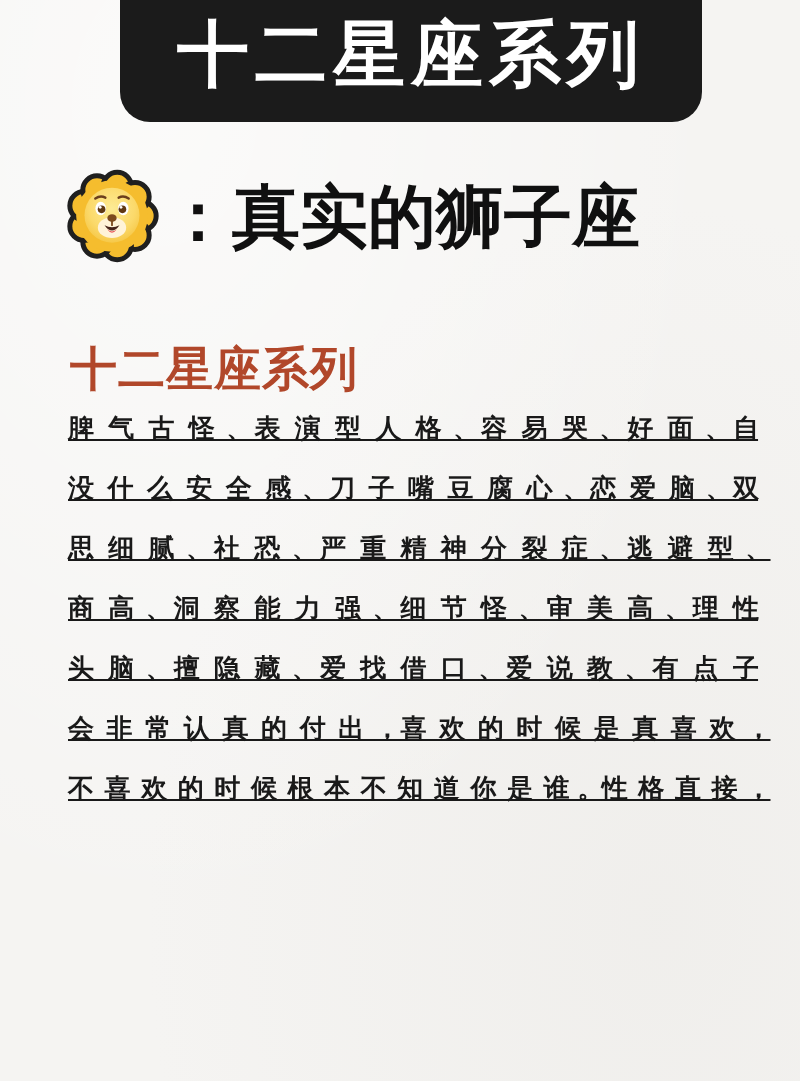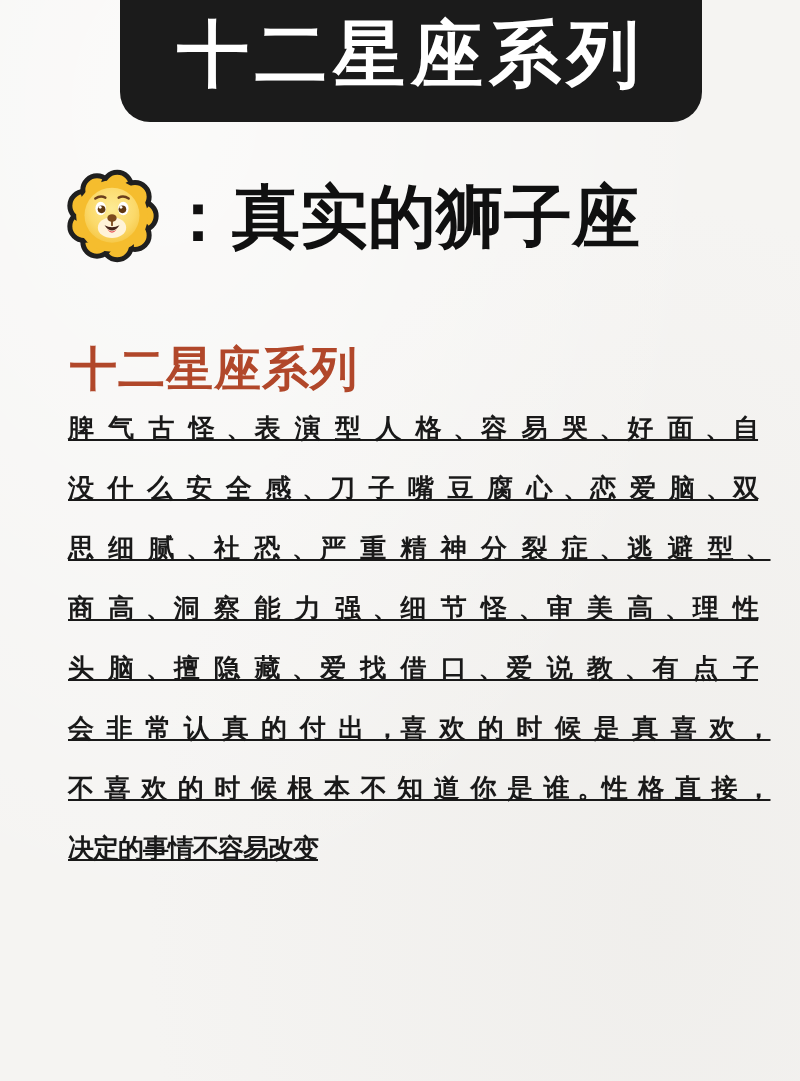--- a/index.html
+++ b/index.html
@@ -165,16 +165,15 @@
   <div class="section-header">十二星座系列</div>
 
   <div class="body-text">
     <div class="line cjk">脾气古怪<span class="punct">、</span>表演型人格<span class="punct">、</span>容易哭<span class="punct">、</span>好面<span class="punct">、</span>自</div>
     <div class="line cjk">没什么安全感<span class="punct">、</span>刀子嘴豆腐心<span class="punct">、</span>恋爱脑<span class="punct">、</span>双</div>
     <div class="line cjk">思细腻<span class="punct">、</span>社恐<span class="punct">、</span>严重精神分裂症<span class="punct">、</span>逃避型<span class="punct">、</span></div>
     <div class="line cjk">商高<span class="punct">、</span>洞察能力强<span class="punct">、</span>细节怪<span class="punct">、</span>审美高<span class="punct">、</span>理性</div>
     <div class="line cjk">头脑<span class="punct">、</span>擅隐藏<span class="punct">、</span>爱找借口<span class="punct">、</span>爱说教<span class="punct">、</span>有点子</div>
     <div class="line cjk">会非常认真的付出<span class="punct">，</span>喜欢的时候是真喜欢<span class="punct">，</span></div>
     <div class="line cjk">不喜欢的时候根本不知道你是谁<span class="punct">。</span>性格直接<span class="punct">，</span></div>
-    <div class="line cjk last">决定的事情不容易改变</div>
   </div>
 
 </div>
 
 </body></html>

